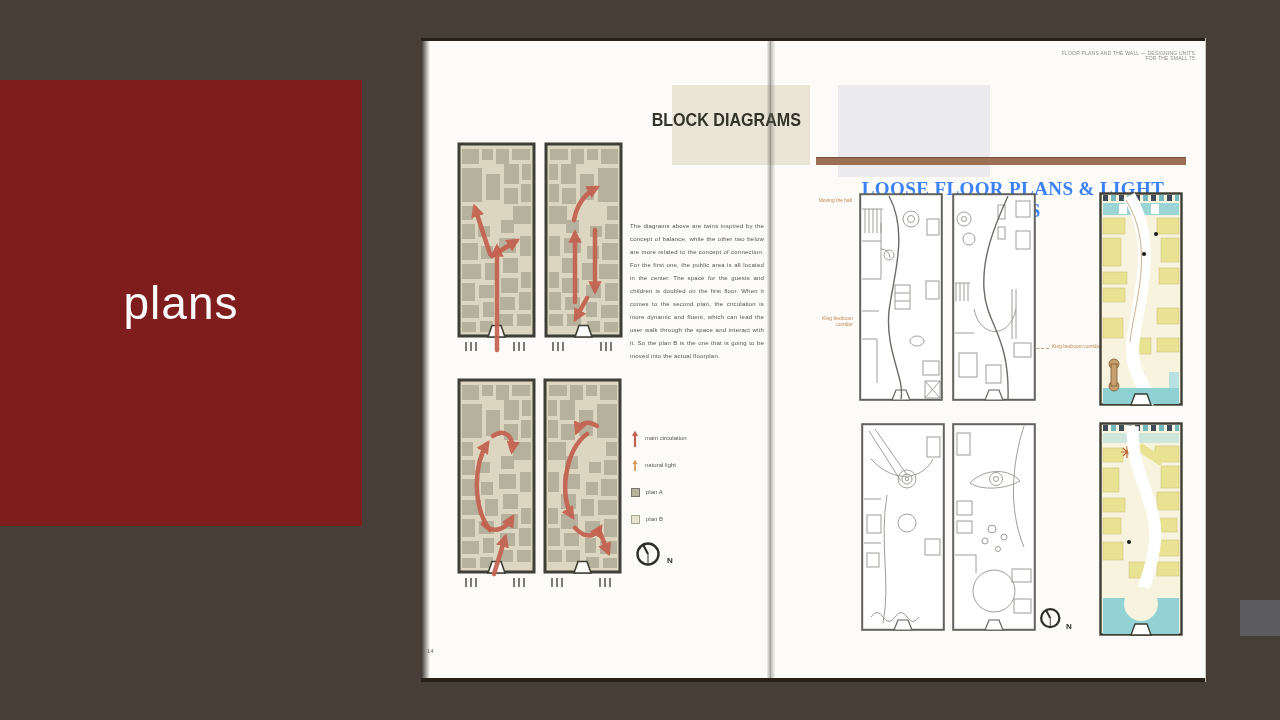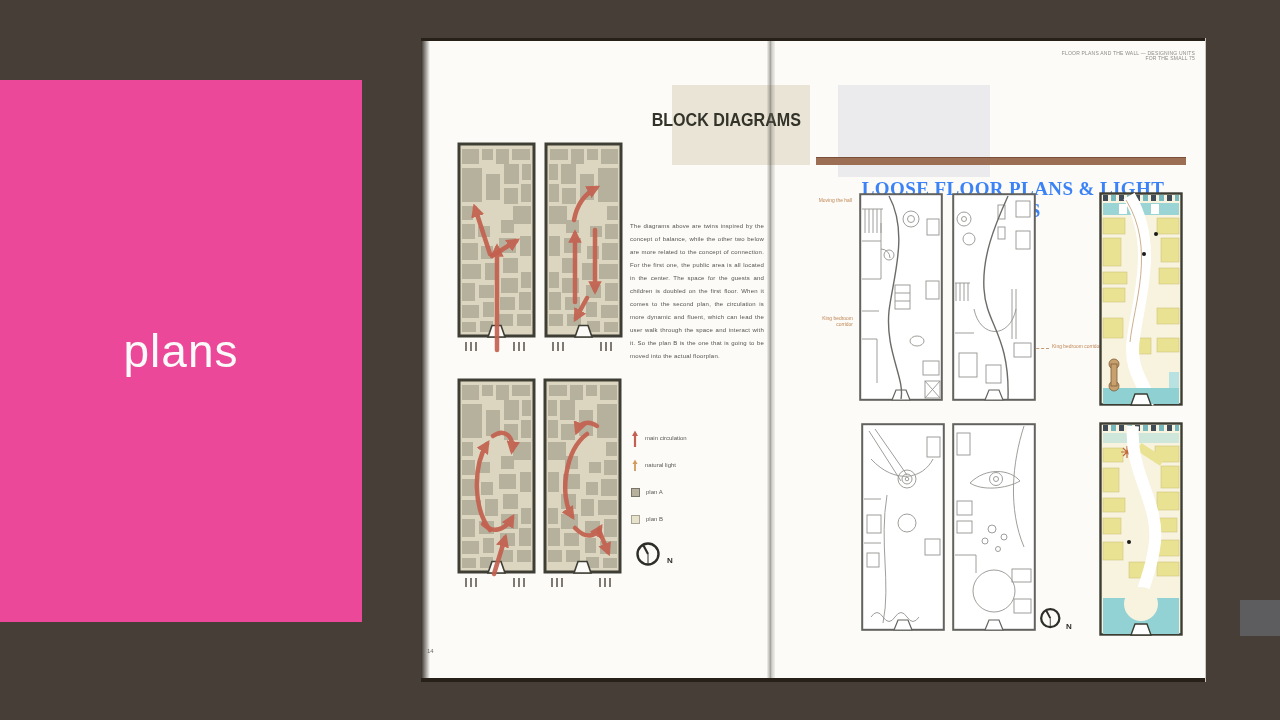--- a/index.html
+++ b/index.html
@@ -3,22 +3,22 @@
 <meta charset="utf-8">
 <style>
   html,body{margin:0;padding:0;}
   body{
     width:1280px;height:720px;position:relative;overflow:hidden;
     background:#473e37;
     font-family:"Liberation Sans",sans-serif;
   }
   
   .side-panel{
-    position:absolute;left:0;top:80px;width:362px;height:542px;
-    background:#ec4899;display:flex;align-items:center;justify-content:center;
+    position:absolute;left:0;top:80px;width:362px;height:446px;
+    background:#7f1d1d;display:flex;align-items:center;justify-content:center;
   }
   .side-panel .label{
     color:#fafafa;font-size:46px;font-weight:300;letter-spacing:1px;
     font-family:"Liberation Sans",sans-serif;
   }
   
   .book{
     position:absolute;left:421px;top:38px;width:784px;height:644px;
     background:#fcfbf8;border-right:1px solid #c9c7c0;
   }

